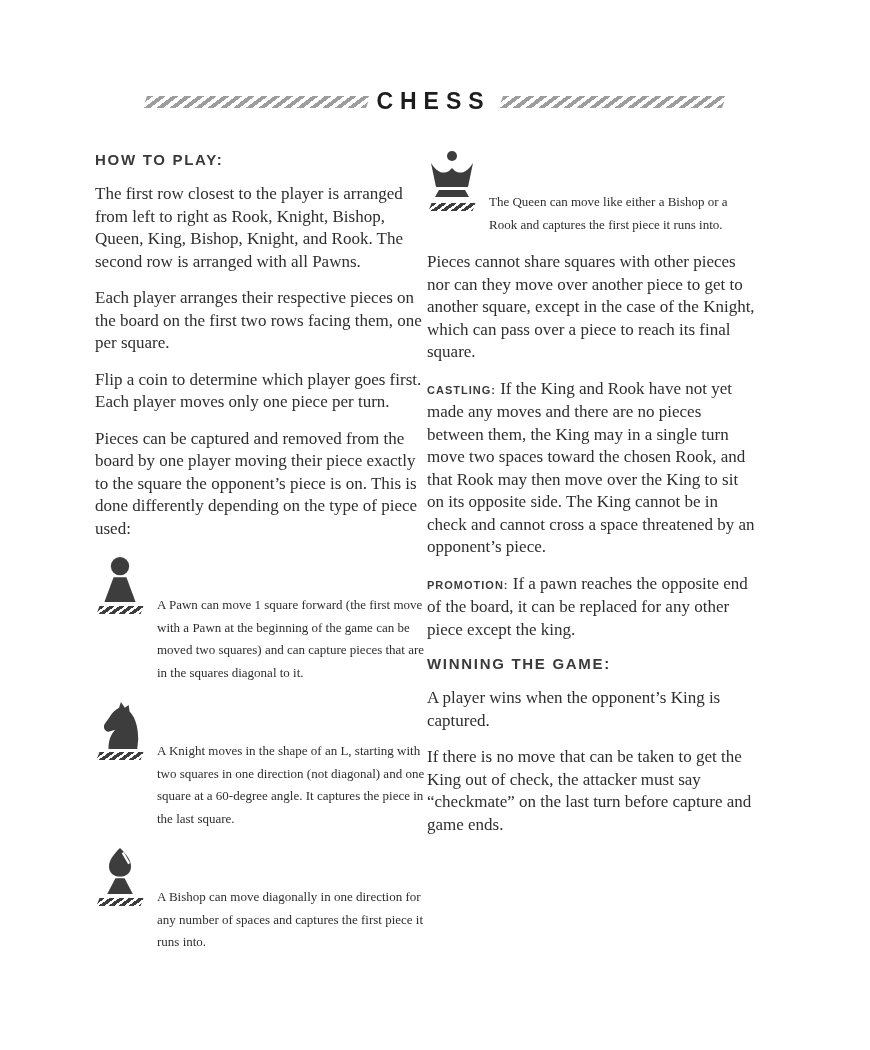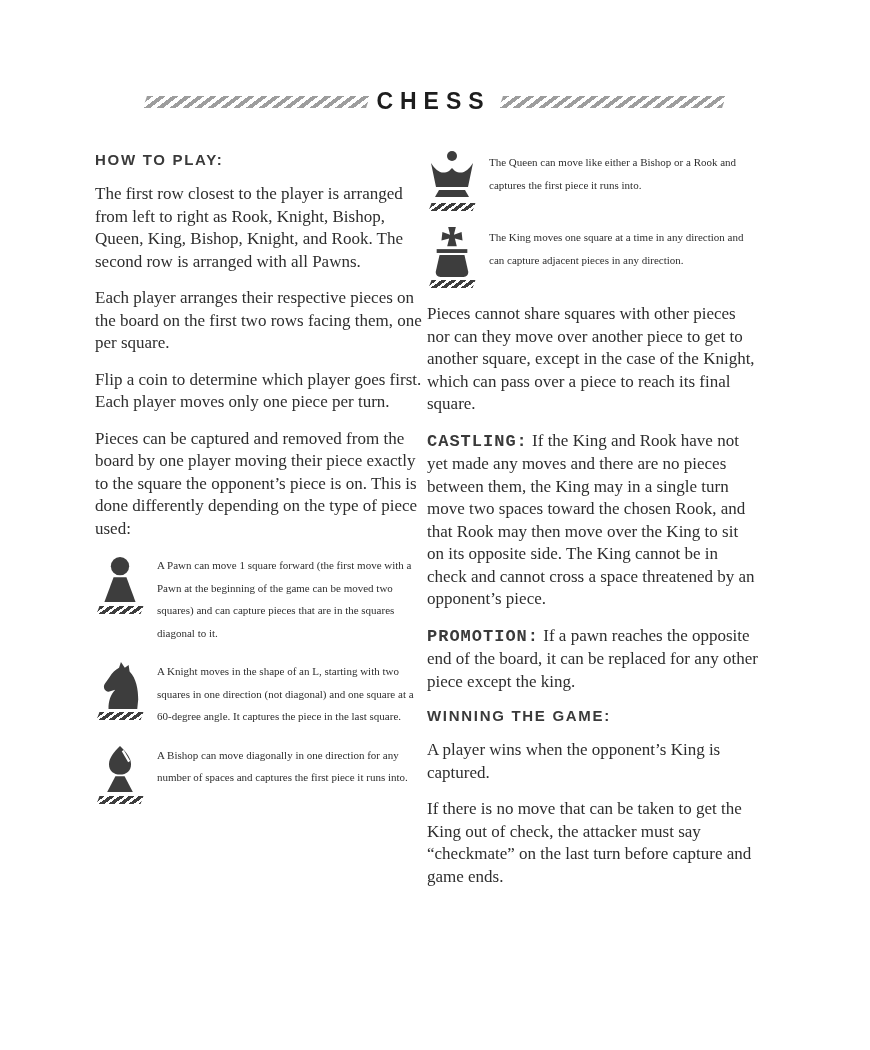--- a/index.html
+++ b/index.html
@@ -56,23 +56,23 @@
     margin: 0 0 15px 0;
   }
   .winning-heading {
   }
   p.body-text {
     font-size: 17px;
     line-height: 22.5px;
     margin: 0 0 14px 0;
   }
   .inline-label {
-    font-family: Liberation Mono, monospace;
+    font-family: Liberation Sans, sans-serif;
     font-weight: bold;
-    font-size: 17px;
+    font-size: 11px;
     letter-spacing: 1px;
     color: #3a3a3a;
   }
   
   .piece-item {
     display: flex;
     margin: 0 0 16px 0;
   }
   .piece-figure {
     flex: none;
@@ -88,22 +88,23 @@
   .piece-glyph { fill: #3d3d3d; }
   .hatch {
     width: 44px;
     height: 8px;
     margin-top: 2px;
     background: repeating-linear-gradient(135deg, #3d3d3d 0 4px, transparent 4px 7px);
     transform: skewX(-20deg);
   }
   .piece-text {
     flex: 1;
-    font-size: 11px;
+    font-size: 13px;
     line-height: 22.5px;
+    margin-top: 40px;
   }
   .right-col .piece-item { margin-bottom: 15px; }
 </style>
 </head>
 <body>
 
 <div class="page">
 
   <header class="title-bar">
     <span class="stripes"></span>
@@ -171,33 +172,20 @@
               <circle cx="24" cy="5" r="5"></circle>
               <path d="M3 12 C8 20 14 24 21 20 L24 17 L27 20 C34 24 40 20 45 12 L40 36 L8 36 Z"></path>
               <path d="M11 39 L37 39 L41 46 L7 46 Z"></path>
             </g>
           </svg>
           <div class="hatch"></div>
         </div>
         <div class="piece-text">The Queen can move like either a Bishop or a Rook and captures the first piece it runs into.</div>
       </div>
 
-      <div class="piece-item">
-        <div class="piece-figure">
-          <svg width="46" height="52" viewBox="0 0 48 52">
-            <g class="piece-glyph">
-              <path d="M20 0 L28 0 L26 8 L34 5 L35 14 L27 12 L29 20 L19 20 L21 12 L13 14 L14 5 L22 8 Z"></path>
-              <rect x="8" y="23" width="32" height="4"></rect>
-              <path d="M11 29 L37 29 L41 47 Q41 52 36 52 L12 52 Q7 52 7 47 Z"></path>
-            </g>
-          </svg>
-          <div class="hatch"></div>
-        </div>
-        <div class="piece-text">The King moves one square at a time in any direction and can capture adjacent pieces in any direction.</div>
-      </div>
 
       <p class="body-text">Pieces cannot share squares with other pieces nor can they move over another piece to get to another square, except in the case of the Knight, which can pass over a piece to reach its final square.</p>
 
       <p class="body-text"><span class="inline-label">CASTLING:</span> <span>If the King and Rook have not yet made any moves and there are no pieces between them, the King may in a single turn move two spaces toward the chosen Rook, and that Rook may then move over the King to sit on its opposite side. The King cannot be in check and cannot cross a space threatened by an opponent’s piece.</span></p>
 
       <p class="body-text"><span class="inline-label">PROMOTION:</span> <span>If a pawn reaches the opposite end of the board, it can be replaced for any other piece except the king.</span></p>
 
       <h2 class="section-heading winning-heading">WINNING THE GAME:</h2>
 
       <p class="body-text">A player wins when the opponent’s King is captured.</p>

